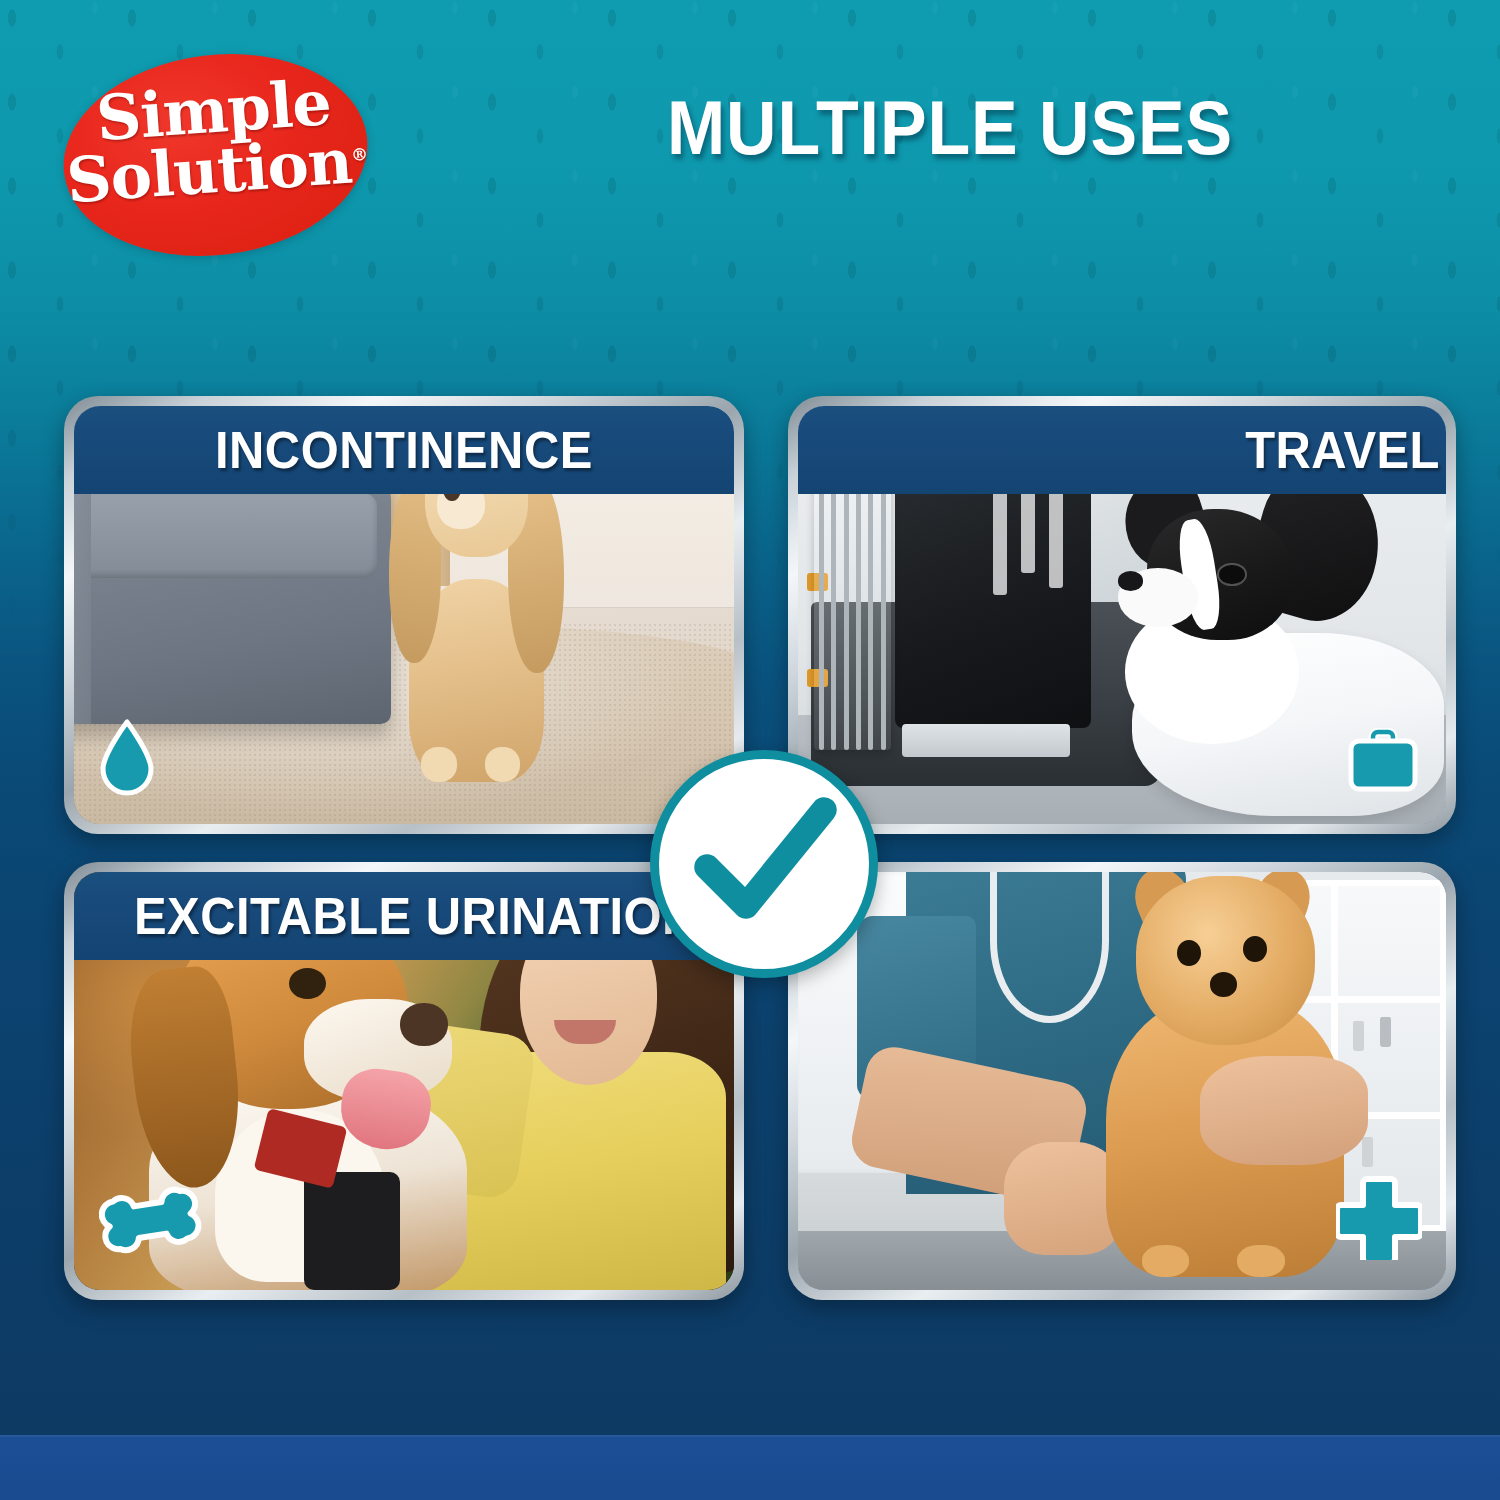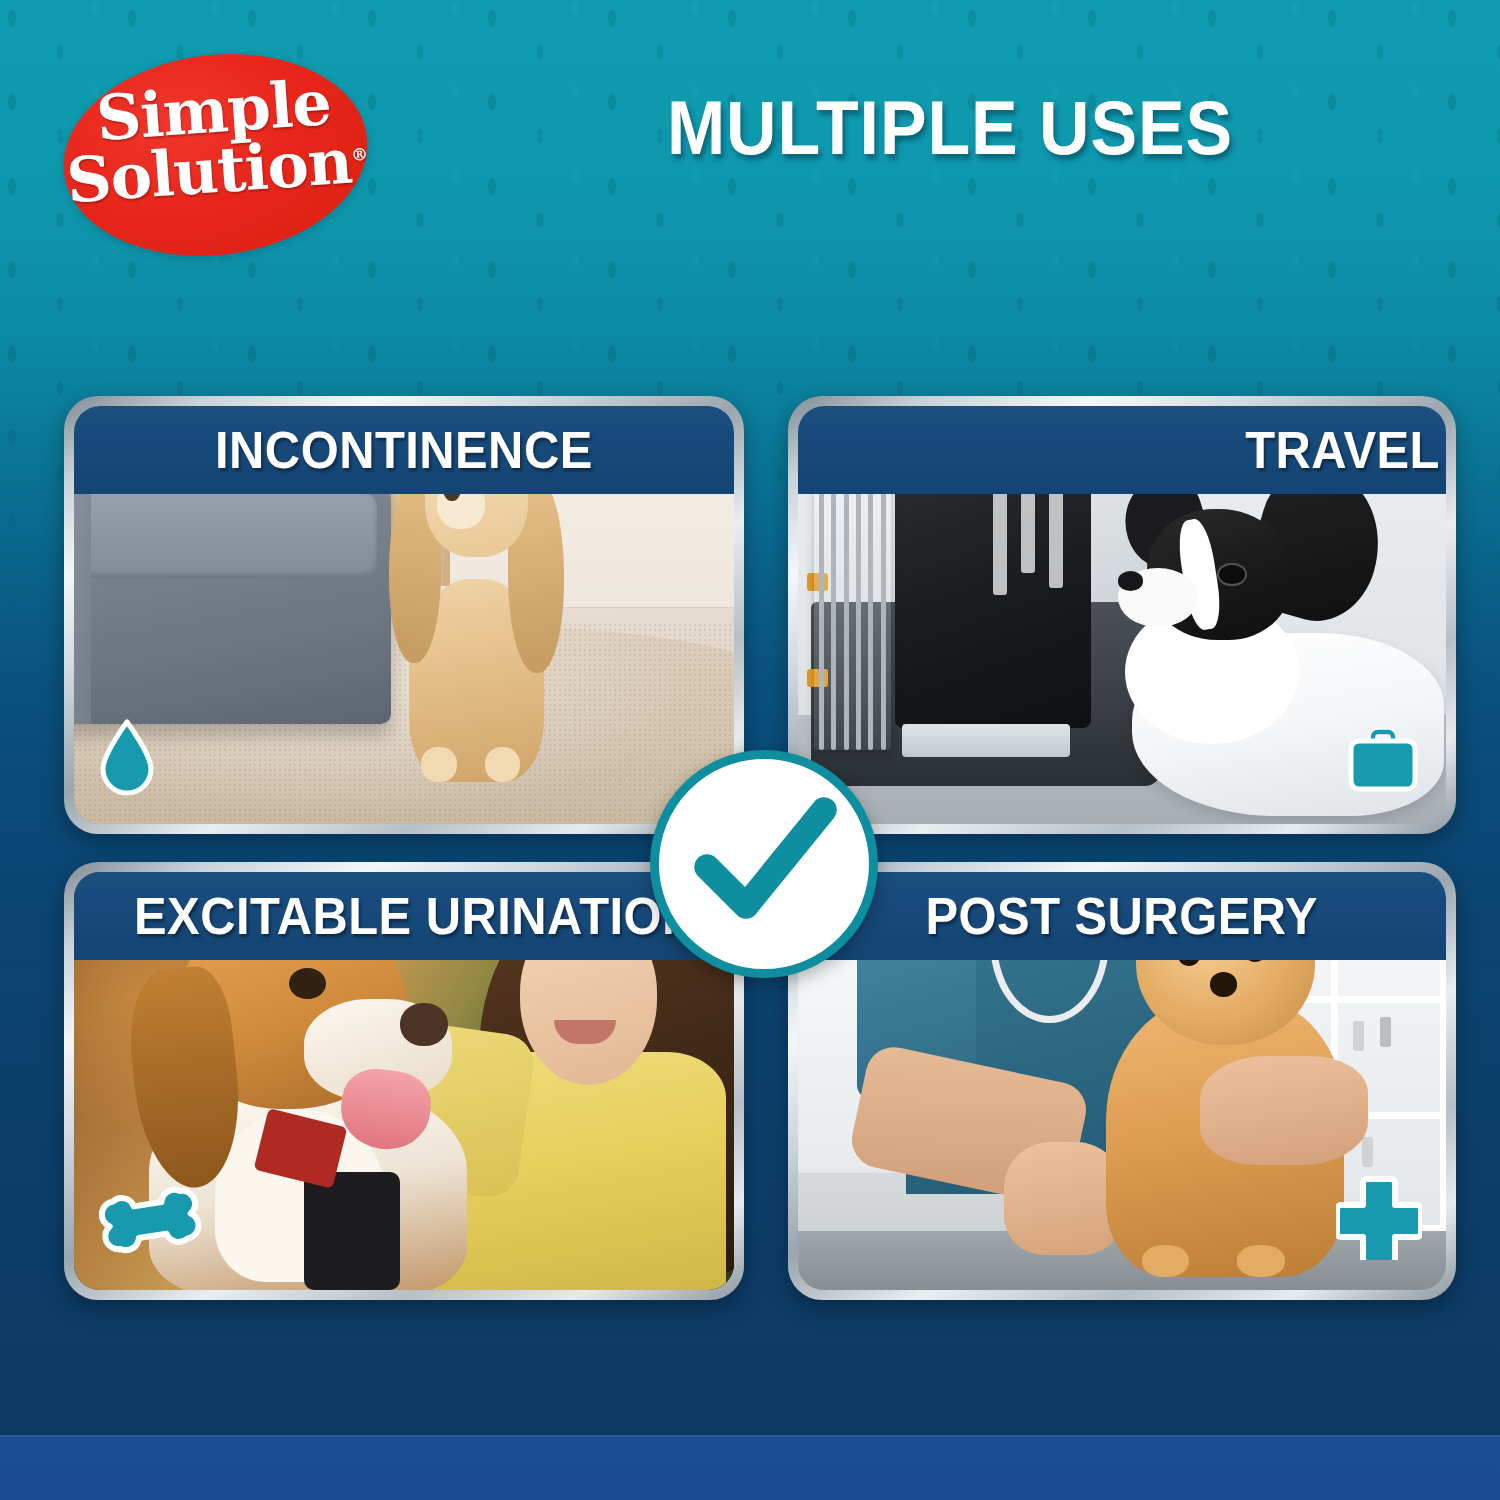--- a/index.html
+++ b/index.html
@@ -485,23 +485,20 @@
             <div class="pm-ear a"></div>
             <div class="pm-ear b"></div>
             <div class="pm-head"></div>
             <div class="pm-eye a"></div>
             <div class="pm-eye b"></div>
             <div class="pm-nose"></div>
           </div>
           <div class="hand2"></div>
         </div>
       </div>
-      <div class="hdr center">
-        <span class="lbl">POST SURGERY</span>
-      </div>
       <div class="badge" style="right:24px;bottom:26px;">
         <svg width="86" height="86" viewBox="0 0 86 86">
           <path d="M31 5 h24 a4 4 0 0 1 4 4 v22 h22 a4 4 0 0 1 4 4 v24 a4 4 0 0 1 -4 4
                    h-22 v22 a4 4 0 0 1 -4 4 h-24 a4 4 0 0 1 -4 -4 v-22 h-22 a4 4 0 0 1 -4 -4
                    v-24 a4 4 0 0 1 4 -4 h22 v-22 a4 4 0 0 1 4 -4 Z" fill="#179aad" stroke="#ffffff" stroke-width="6" stroke-linejoin="round"></path>
         </svg>
       </div>
     </div>
   </div>
 

